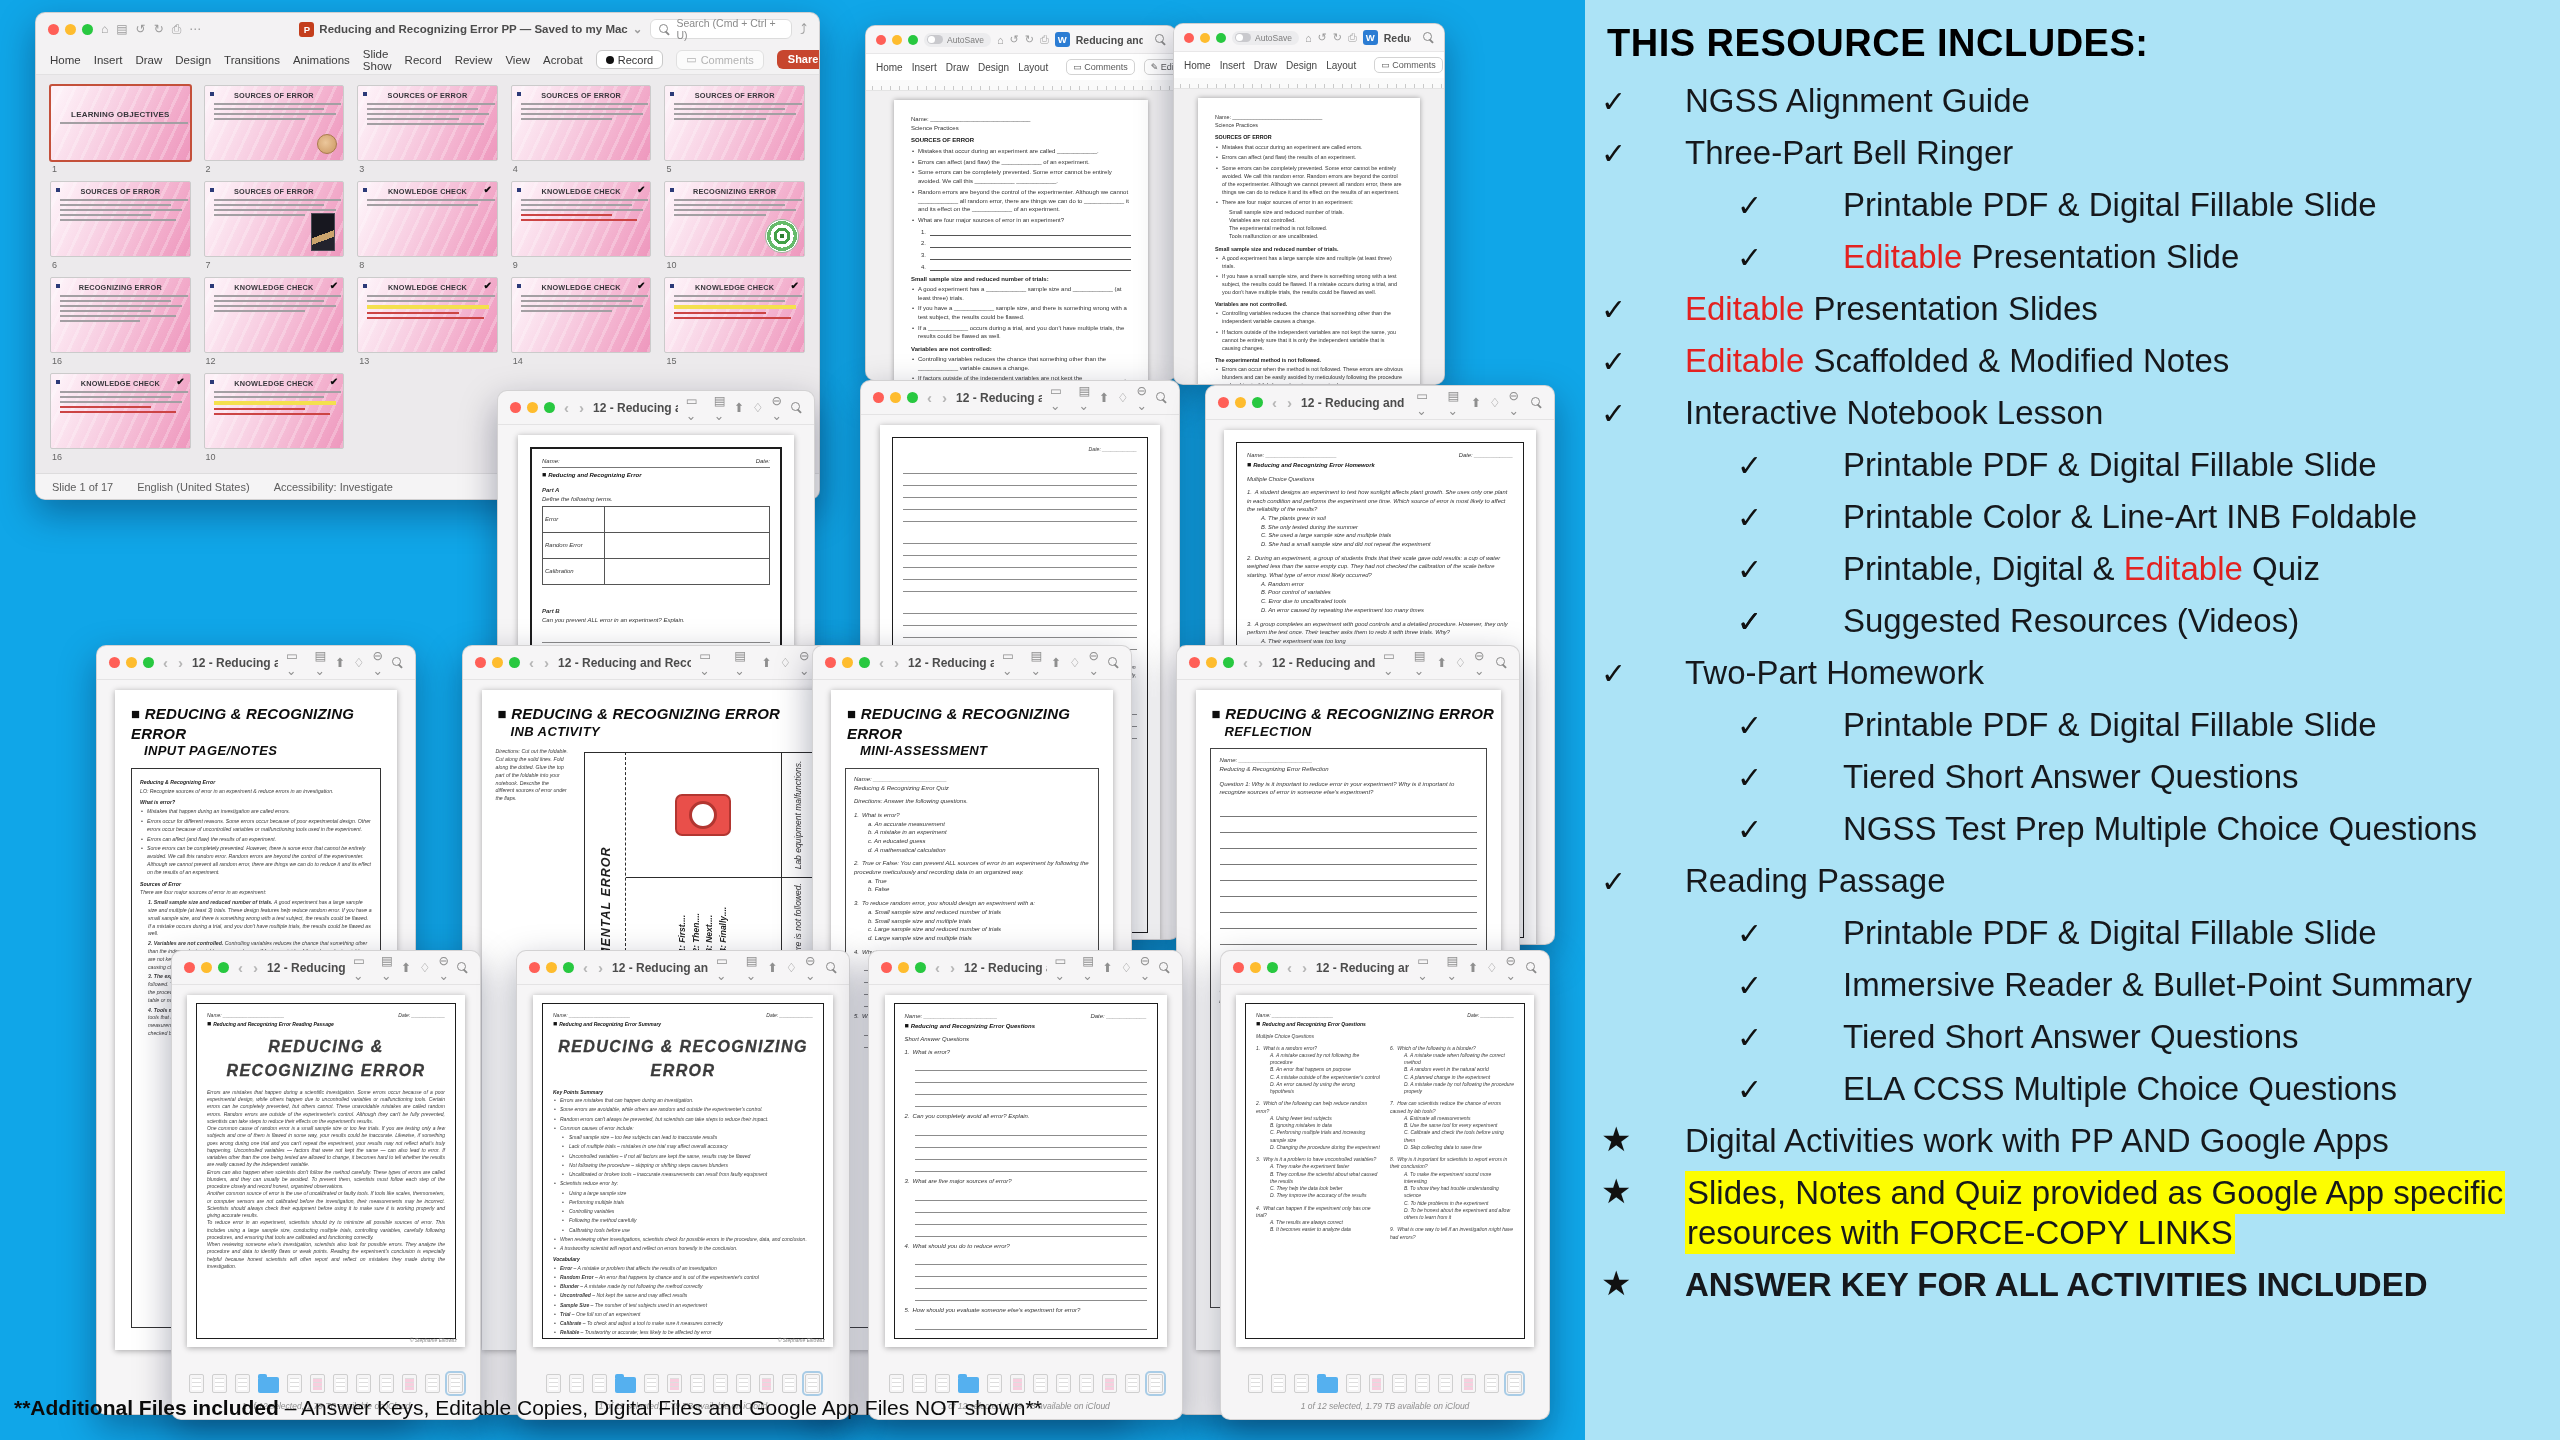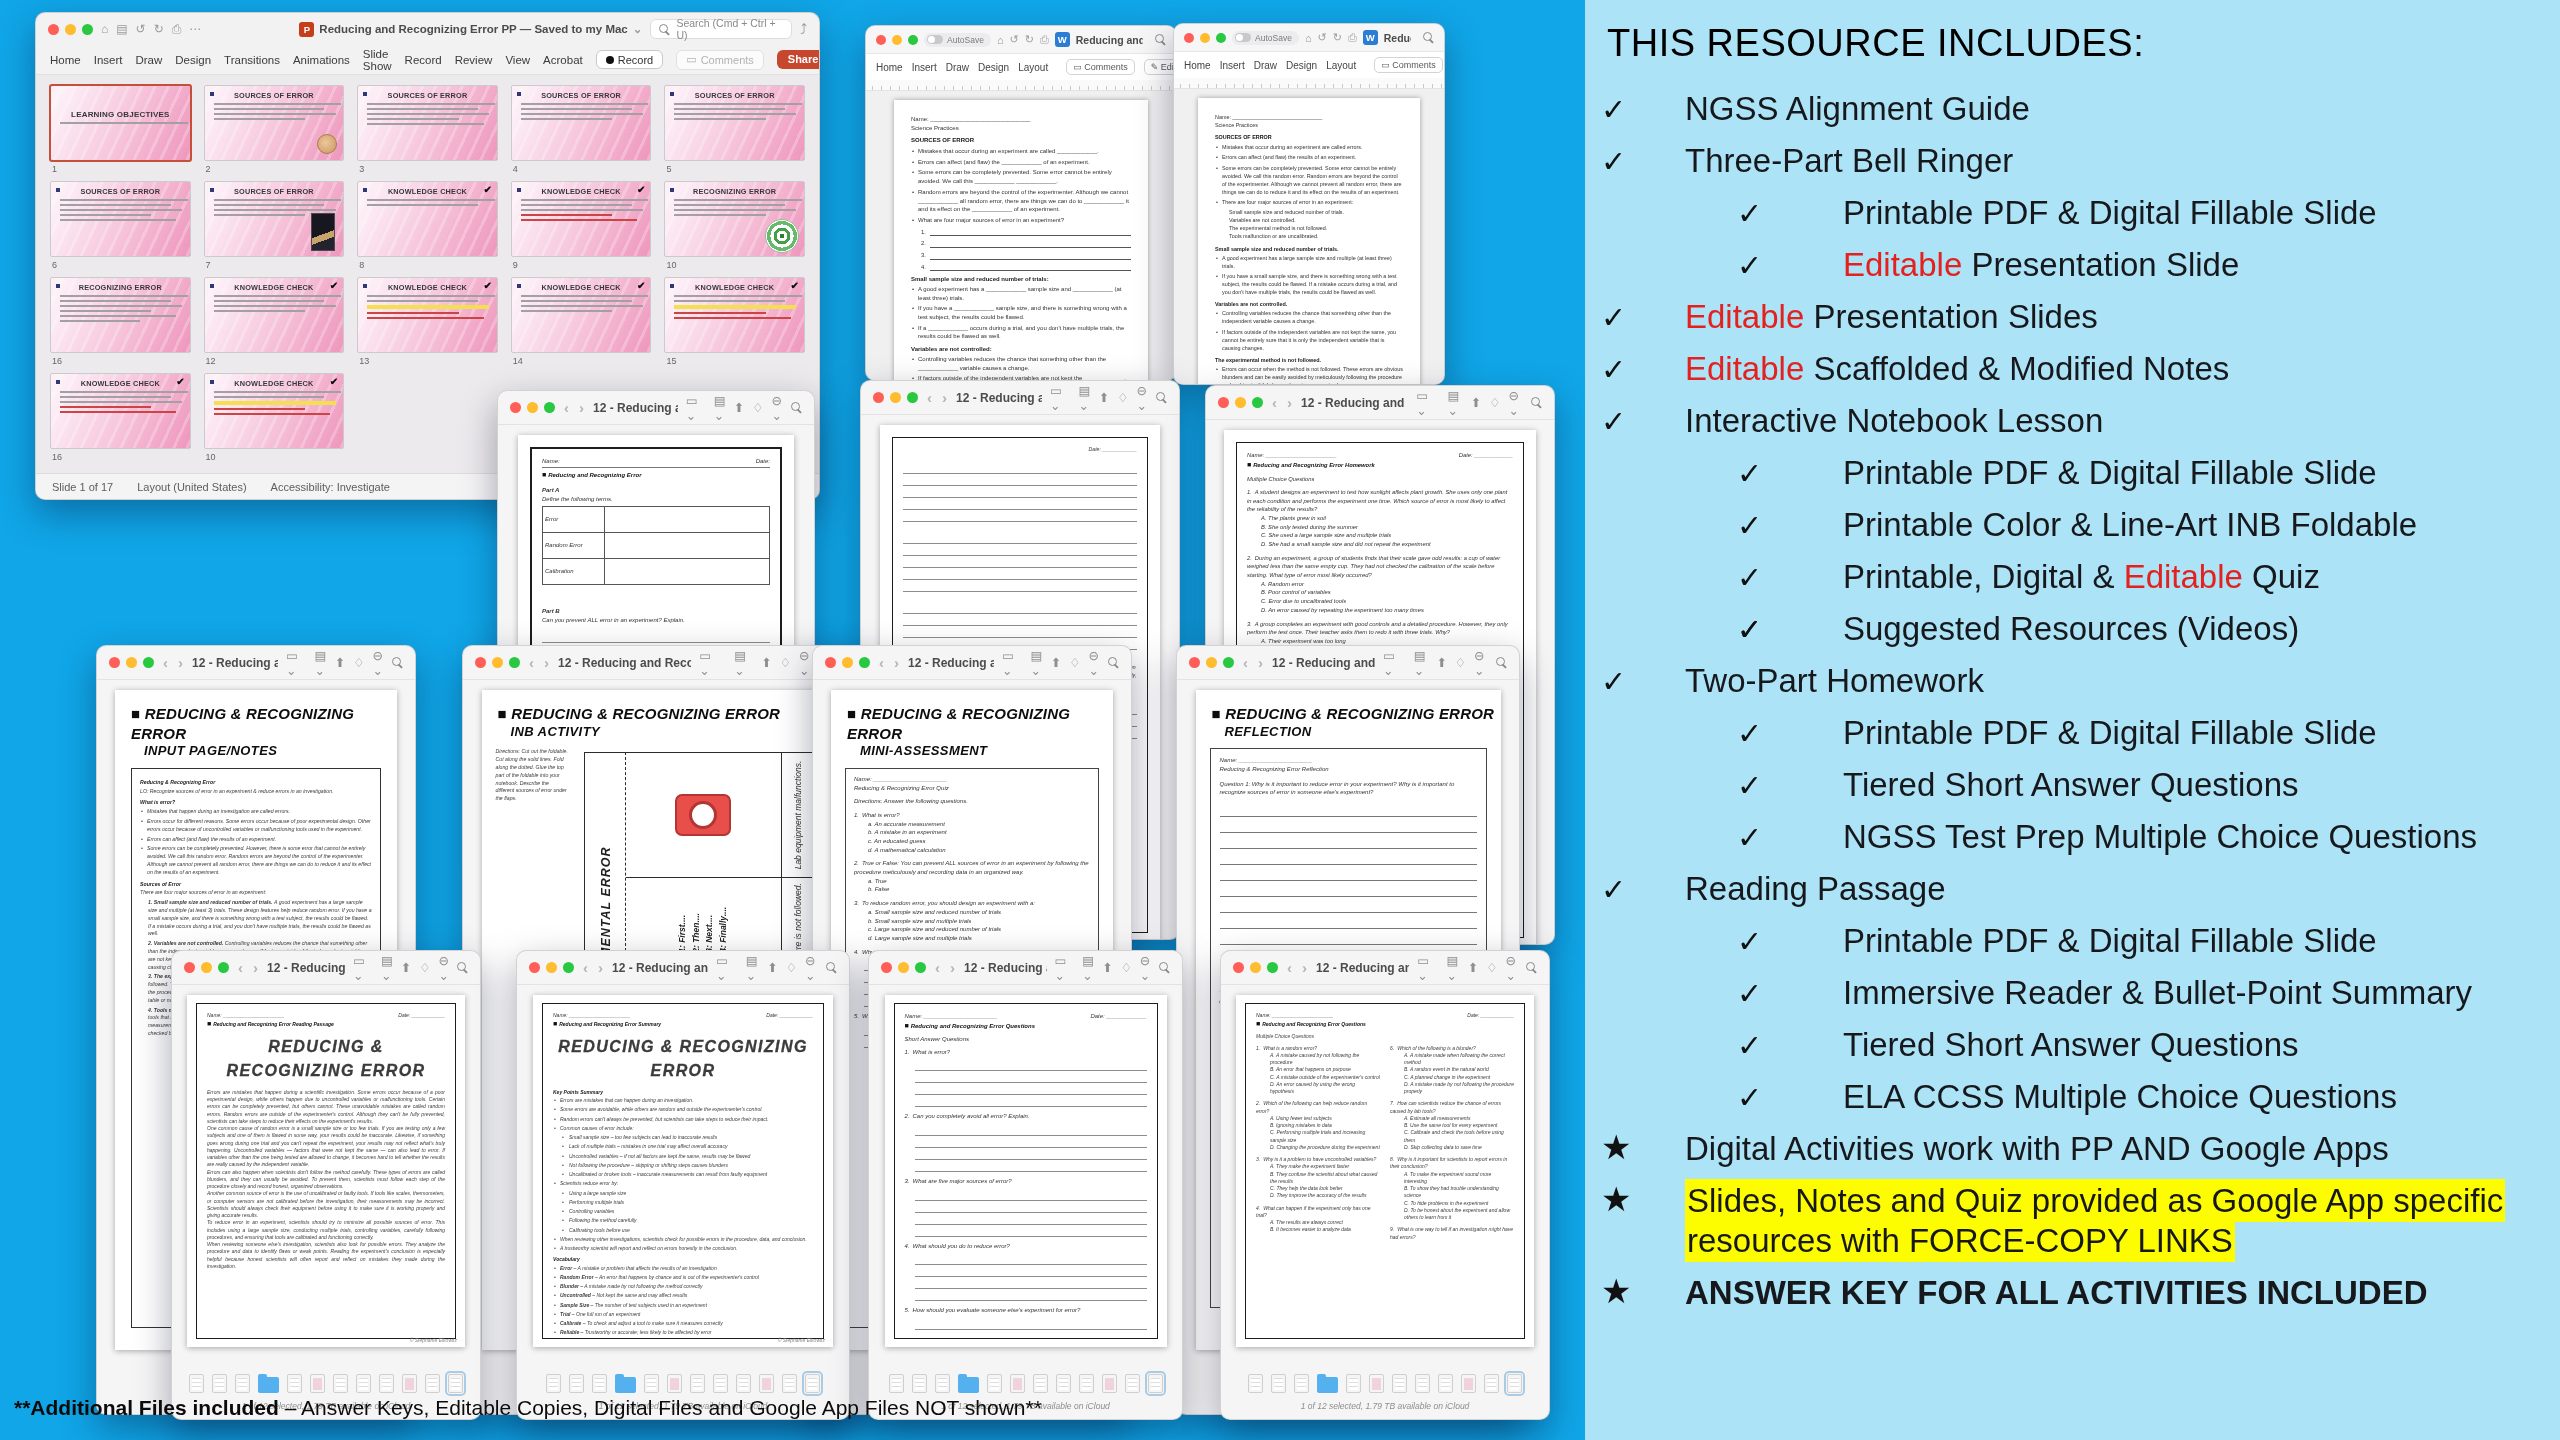--- a/index.html
+++ b/index.html
@@ -2,21 +2,21 @@
 <html><head>
 <meta charset="utf-8">
 <style>
   html,body{margin:0;padding:0;background:#0b9fdf;}
   *{box-sizing:border-box;}
   #canvas{position:relative;width:2560px;height:1440px;background:#10a6e8;overflow:hidden;
           font-family:"Liberation Sans",sans-serif;}
 
   
   .panel{position:absolute;left:1585px;top:0;width:975px;height:1440px;background:#ace3f6;padding:16px 20px 10px 0;}
-  .p-title{font-size:38px;font-weight:400;color:#000;margin:6px 0 24px 22px;letter-spacing:.5px;}
+  .p-title{font-size:38px;font-weight:700;color:#000;margin:6px 0 16px 22px;letter-spacing:.5px;}
   .p-item{position:relative;font-size:33px;color:#16181c;line-height:40px;margin-bottom:12px;}
   .p-item .mk{position:absolute;left:16px;top:1px;font-size:30px;color:#111;}
   .p-item.lv1{padding-left:100px;}
   .p-item.lv2{padding-left:258px;}
   .p-item.lv2 .mk{left:152px;}
   .p-item.star .mk{font-size:34px;top:-2px;}
   .redtx{color:#e32220;}
   .hltx{background:#fdfd00;box-decoration-break:clone;-webkit-box-decoration-break:clone;padding:3px 2px;}
   .boldtx{font-weight:700;}
 
@@ -415,21 +415,21 @@
             <div class="bar" style="width: 80%;"></div>
             <div class="bar hb" style="width: 88%;"></div>
             <div class="bar rb" style="width: 66%;"></div>
             <div class="bar rb" style="width: 84%;"></div>
           </div>
           <div class="num">10</div>
         </div>
       </div>
     <div class="pstatus">
       <span>Slide 1 of 17</span>
-      <span>Layout (United States)</span>
+      <span>English (United States)</span>
       <span>Accessibility: Investigate</span>
     </div>
   </section>
 
   <section class="wwin wordwin" style="left:865px;top:25px;width:312px;height:356px">
       <div class="wbar">
         <span class="lights">
           <span class="lt r"></span>
           <span class="lt y"></span>
           <span class="lt g"></span>

